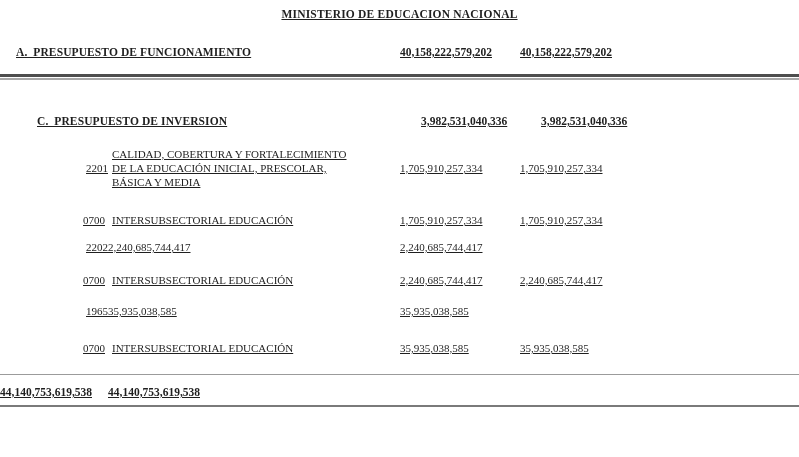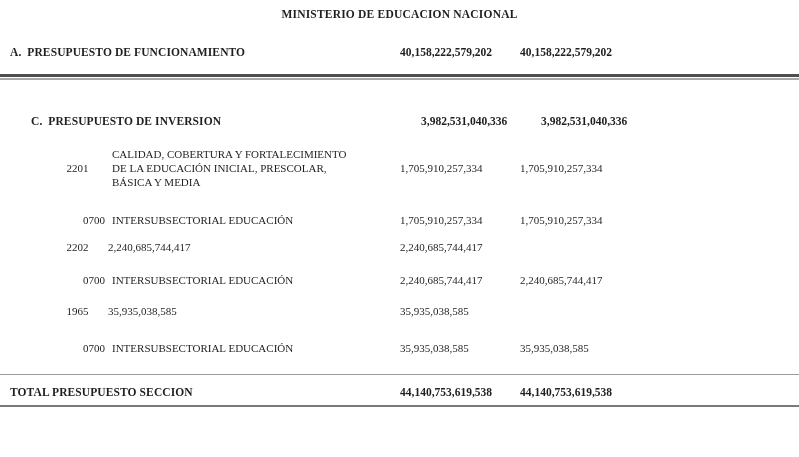--- a/index.html
+++ b/index.html
@@ -12,46 +12,47 @@
     height: 457px;
     overflow: hidden;
     font-family: "Liberation Serif", "DejaVu Serif", serif;
     font-size: 11px;
     color: #1f1f1f;
   }
   .page {
     width: 799px;
     height: 413px;
     position: relative;
+    text-decoration: underline;
   }
   .doc-title {
     padding-top: 8px;
     text-align: center;
     font-weight: bold;
     font-size: 11.5px;
     letter-spacing: 0.2px;
   }
   .grid-row {
     display: grid;
     grid-template-columns: 108px 292px 120px 258px;
     width: 778px;
     align-items: center;
   }
-  .c-code { text-align: center; }
+  .c-code { text-align: right; }
   .program .c-code { padding-left: 47px; align-self: center; }
   .sub .c-code { text-align: right; padding-right: 3px; padding-left: 29px; }
   .c-desc {
     padding-left: 4px;
     max-width: 242px;
     line-height: 14px;
   }
   .c-v1, .c-v2 { text-align: left; white-space: nowrap; }
   .section-label {
     grid-column: 1 / 3;
-    padding-left: 10px;
+    padding-left: 16px;
     font-weight: bold;
     letter-spacing: 0.1px;
   }
   .section .c-v1, .section .c-v2 { font-weight: bold; }
   .section { font-size: 11.5px; }
 
   
   .row-a       { margin-top: 26px; }
   .rule-thick  { margin-top: 16px; }
   .row-c       { margin-top: 35px; margin-left: 21px; }
@@ -134,20 +135,19 @@
   <div class="grid-row sub row-0700c">
     <div class="c-code">0700</div>
     <div class="c-desc">INTERSUBSECTORIAL EDUCACIÓN</div>
     <div class="c-v1">35,935,038,585</div>
     <div class="c-v2">35,935,038,585</div>
   </div>
 
   <div class="rule-above-total"></div>
 
   <div class="grid-row section row-total">
-    <div class="section-label">TOTAL PRESUPUESTO SECCION</div>
     <div class="c-v1">44,140,753,619,538</div>
     <div class="c-v2">44,140,753,619,538</div>
   </div>
 
   <div class="rule-below-total"></div>
 
 </div>
 
 </body></html>

